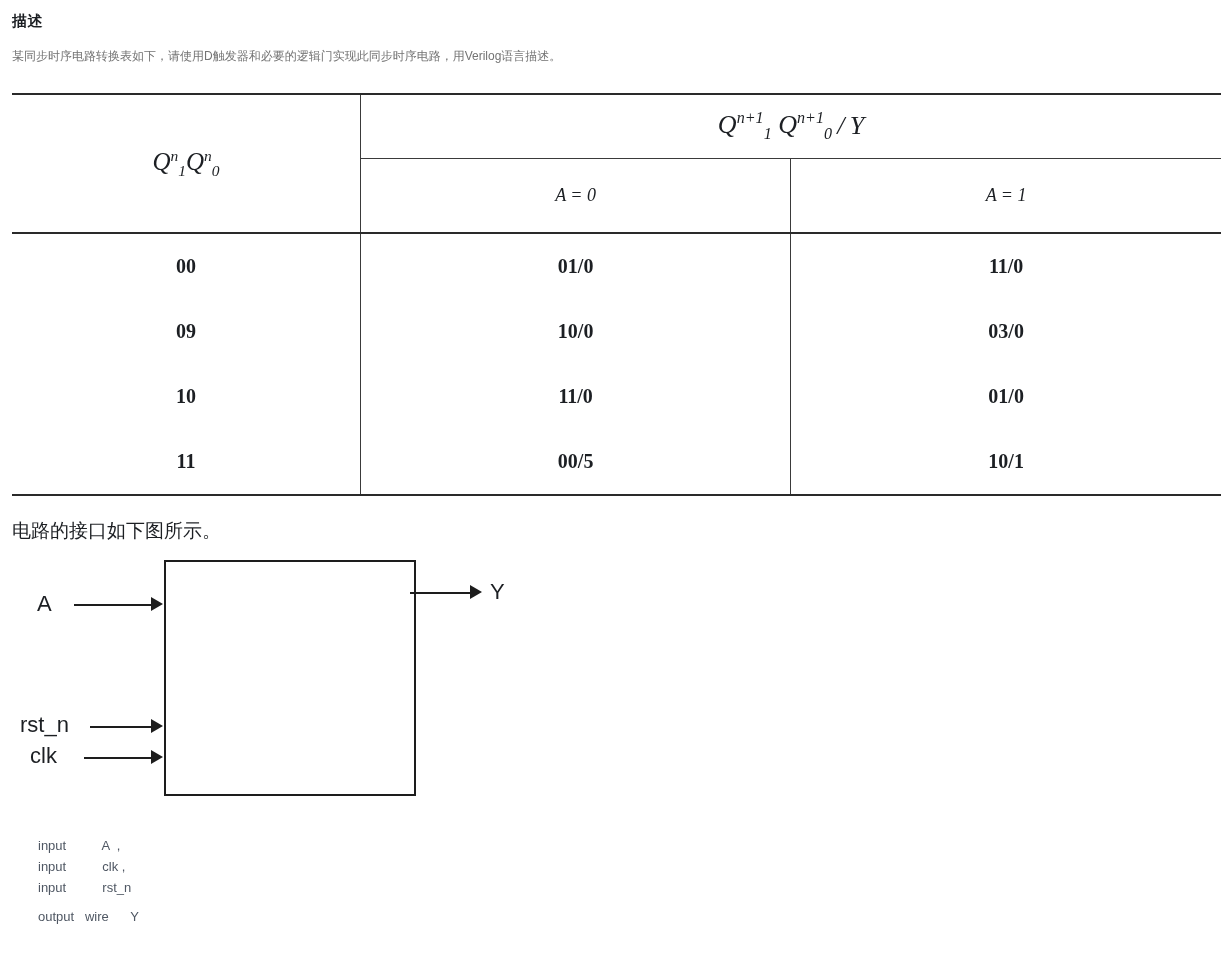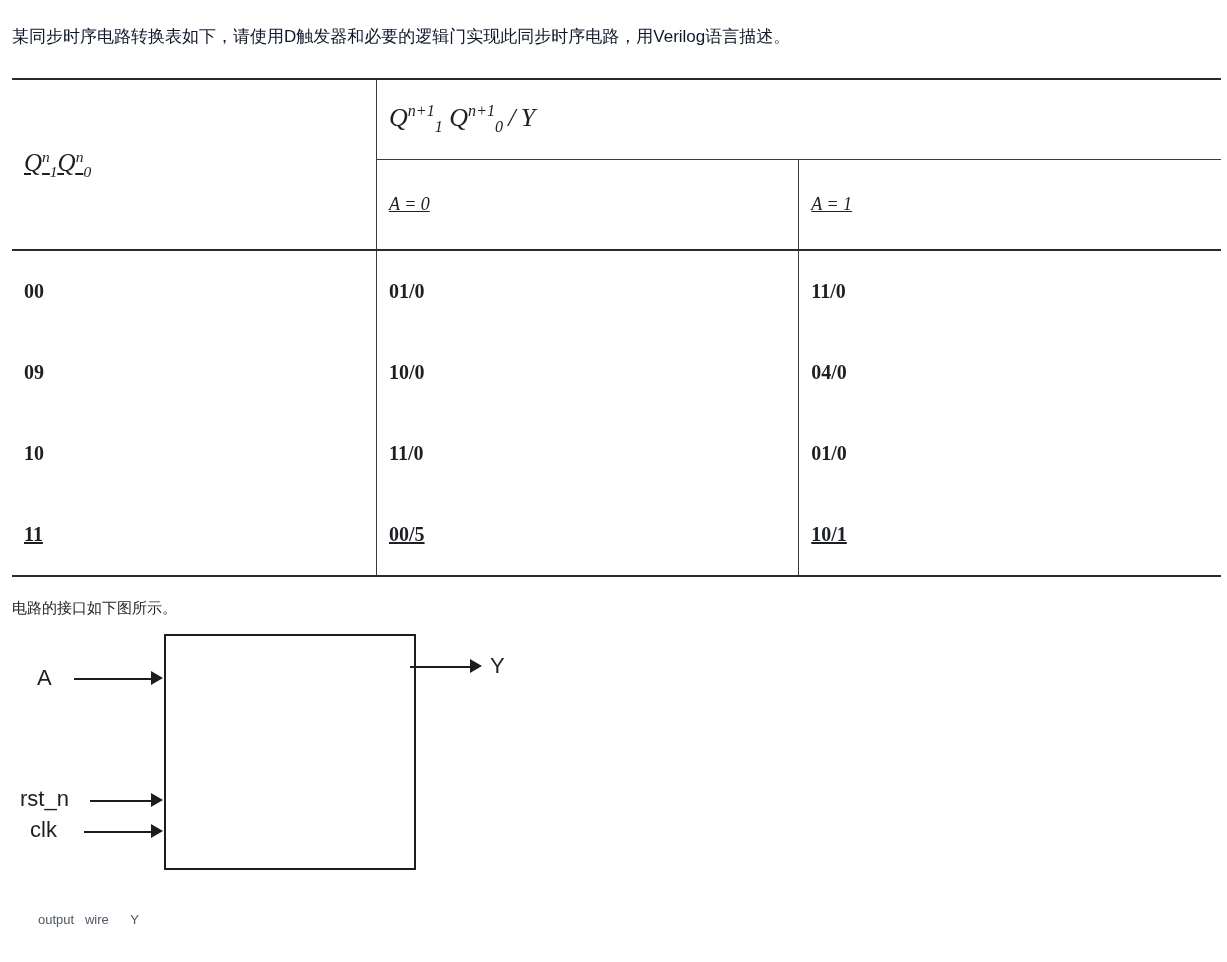--- a/index.html
+++ b/index.html
@@ -20,45 +20,46 @@
     box-sizing: border-box;
     width: 1227px;
   }
   .section-title {
     font-size: 15px;
     font-weight: bold;
     margin: 4px 0 0 0;
     letter-spacing: 0.5px;
   }
   .desc-text {
-    font-size: 17px;
+    font-size: 12px;
     margin: 16px 0 0 0;
     line-height: 1.5;
-    color: #0f172a;
+    color: #737373;
   }
 
   
   .table-wrap {
     margin: 28px 0 0 0;
     width: 1209px;
     position: relative;
   }
   table.state-table {
     border-collapse: collapse;
     width: 100%;
     table-layout: fixed;
     font-family: "Liberation Serif", serif;
   }
   table.state-table td, table.state-table th {
     border: 0;
-    padding: 12px;
+    padding: 4px;
+    text-align: center;
     vertical-align: middle;
   }
   .border-top-thick { border-top: 2px solid #2a2a2a !important; }
-  .border-bot-thick { border-bottom: 2px solid #2a2a2a !important; text-decoration: underline; }
+  .border-bot-thick { border-bottom: 2px solid #2a2a2a !important; }
   .border-bot-thin  { border-bottom: 1.3px solid #3a3a3a !important; }
   .border-left-thin { border-left: 1.3px solid #3a3a3a !important; }
 
   .cell-present {
     height: 120px;
     width: 340px;
     font-size: 25px;
     font-style: italic;
   }
   .cell-next-head {
@@ -76,21 +77,21 @@
     font-size: 20px;
     font-weight: bold;
     font-family: "Liberation Serif", serif;
   }
   .sup { font-size: 0.62em; vertical-align: super; }
   .sub { font-size: 0.62em; vertical-align: sub; }
   .qv { font-style: italic; }
 
   
   .fig-caption {
-    font-size: 15px;
+    font-size: 19px;
     margin: 22px 0 8px 0;
   }
   .figure {
     position: relative;
     width: 700px;
     height: 275px;
     margin-top: 6px;
   }
   .box {
     position: absolute;
@@ -133,20 +134,21 @@
     color: #4f5763;
     line-height: 1.62;
   }
   .io-line { white-space: pre; padding-left: 26px; }
 </style>
 </head>
 <body>
 
 <div class="page">
 
+  <div class="section-title">描述</div>
 
   <div class="desc-text">某同步时序电路转换表如下，请使用D触发器和必要的逻辑门实现此同步时序电路，用Verilog语言描述。</div>
 
   <div class="table-wrap">
     <table class="state-table">
       <tbody>
           <tr>
         <td class="cell-present border-top-thick border-bot-thick" rowspan="2">
           <span class="qv">Q<span class="sup">n</span><span class="sub">1</span></span><span class="qv">Q<span class="sup">n</span><span class="sub">0</span></span>
         </td>
@@ -160,21 +162,21 @@
       </tr>
 
       <tr class="data-row">
         <td>00</td>
         <td class="border-left-thin">01/0</td>
         <td class="border-left-thin">11/0</td>
       </tr>
       <tr class="data-row">
         <td>09</td>
         <td class="border-left-thin">10/0</td>
-        <td class="border-left-thin">04/0</td>
+        <td class="border-left-thin">03/0</td>
       </tr>
       <tr class="data-row">
         <td>10</td>
         <td class="border-left-thin">11/0</td>
         <td class="border-left-thin">01/0</td>
       </tr>
       <tr class="data-row">
         <td class="border-bot-thick">11</td>
         <td class="border-bot-thick border-left-thin">00/5</td>
         <td class="border-bot-thick border-left-thin">10/1</td>
@@ -198,18 +200,23 @@
 
     <div class="sig-label" style="left: 18px; top: 191px;">clk</div>
     <div class="arrow-line" style="left: 72px; top: 205px; width: 68px;"></div>
     <div class="arrow-head" style="left: 139px; top: 198px;"></div>
 
     <div class="arrow-line" style="left: 398px; top: 40px; width: 62px;"></div>
     <div class="arrow-head" style="left: 458px; top: 33px;"></div>
     <div class="sig-label" style="left: 478px; top: 27px;">Y</div>
   </div>
 
+  <div class="io-block">
+    <div class="io-line">input          A  ,</div>
+    <div class="io-line">input          clk ,</div>
+    <div class="io-line">input          rst_n</div>
+  </div>
 
   <div class="io-block">
     <div class="io-line">output   wire      Y</div>
   </div>
 
 </div>
 
 </body></html>

